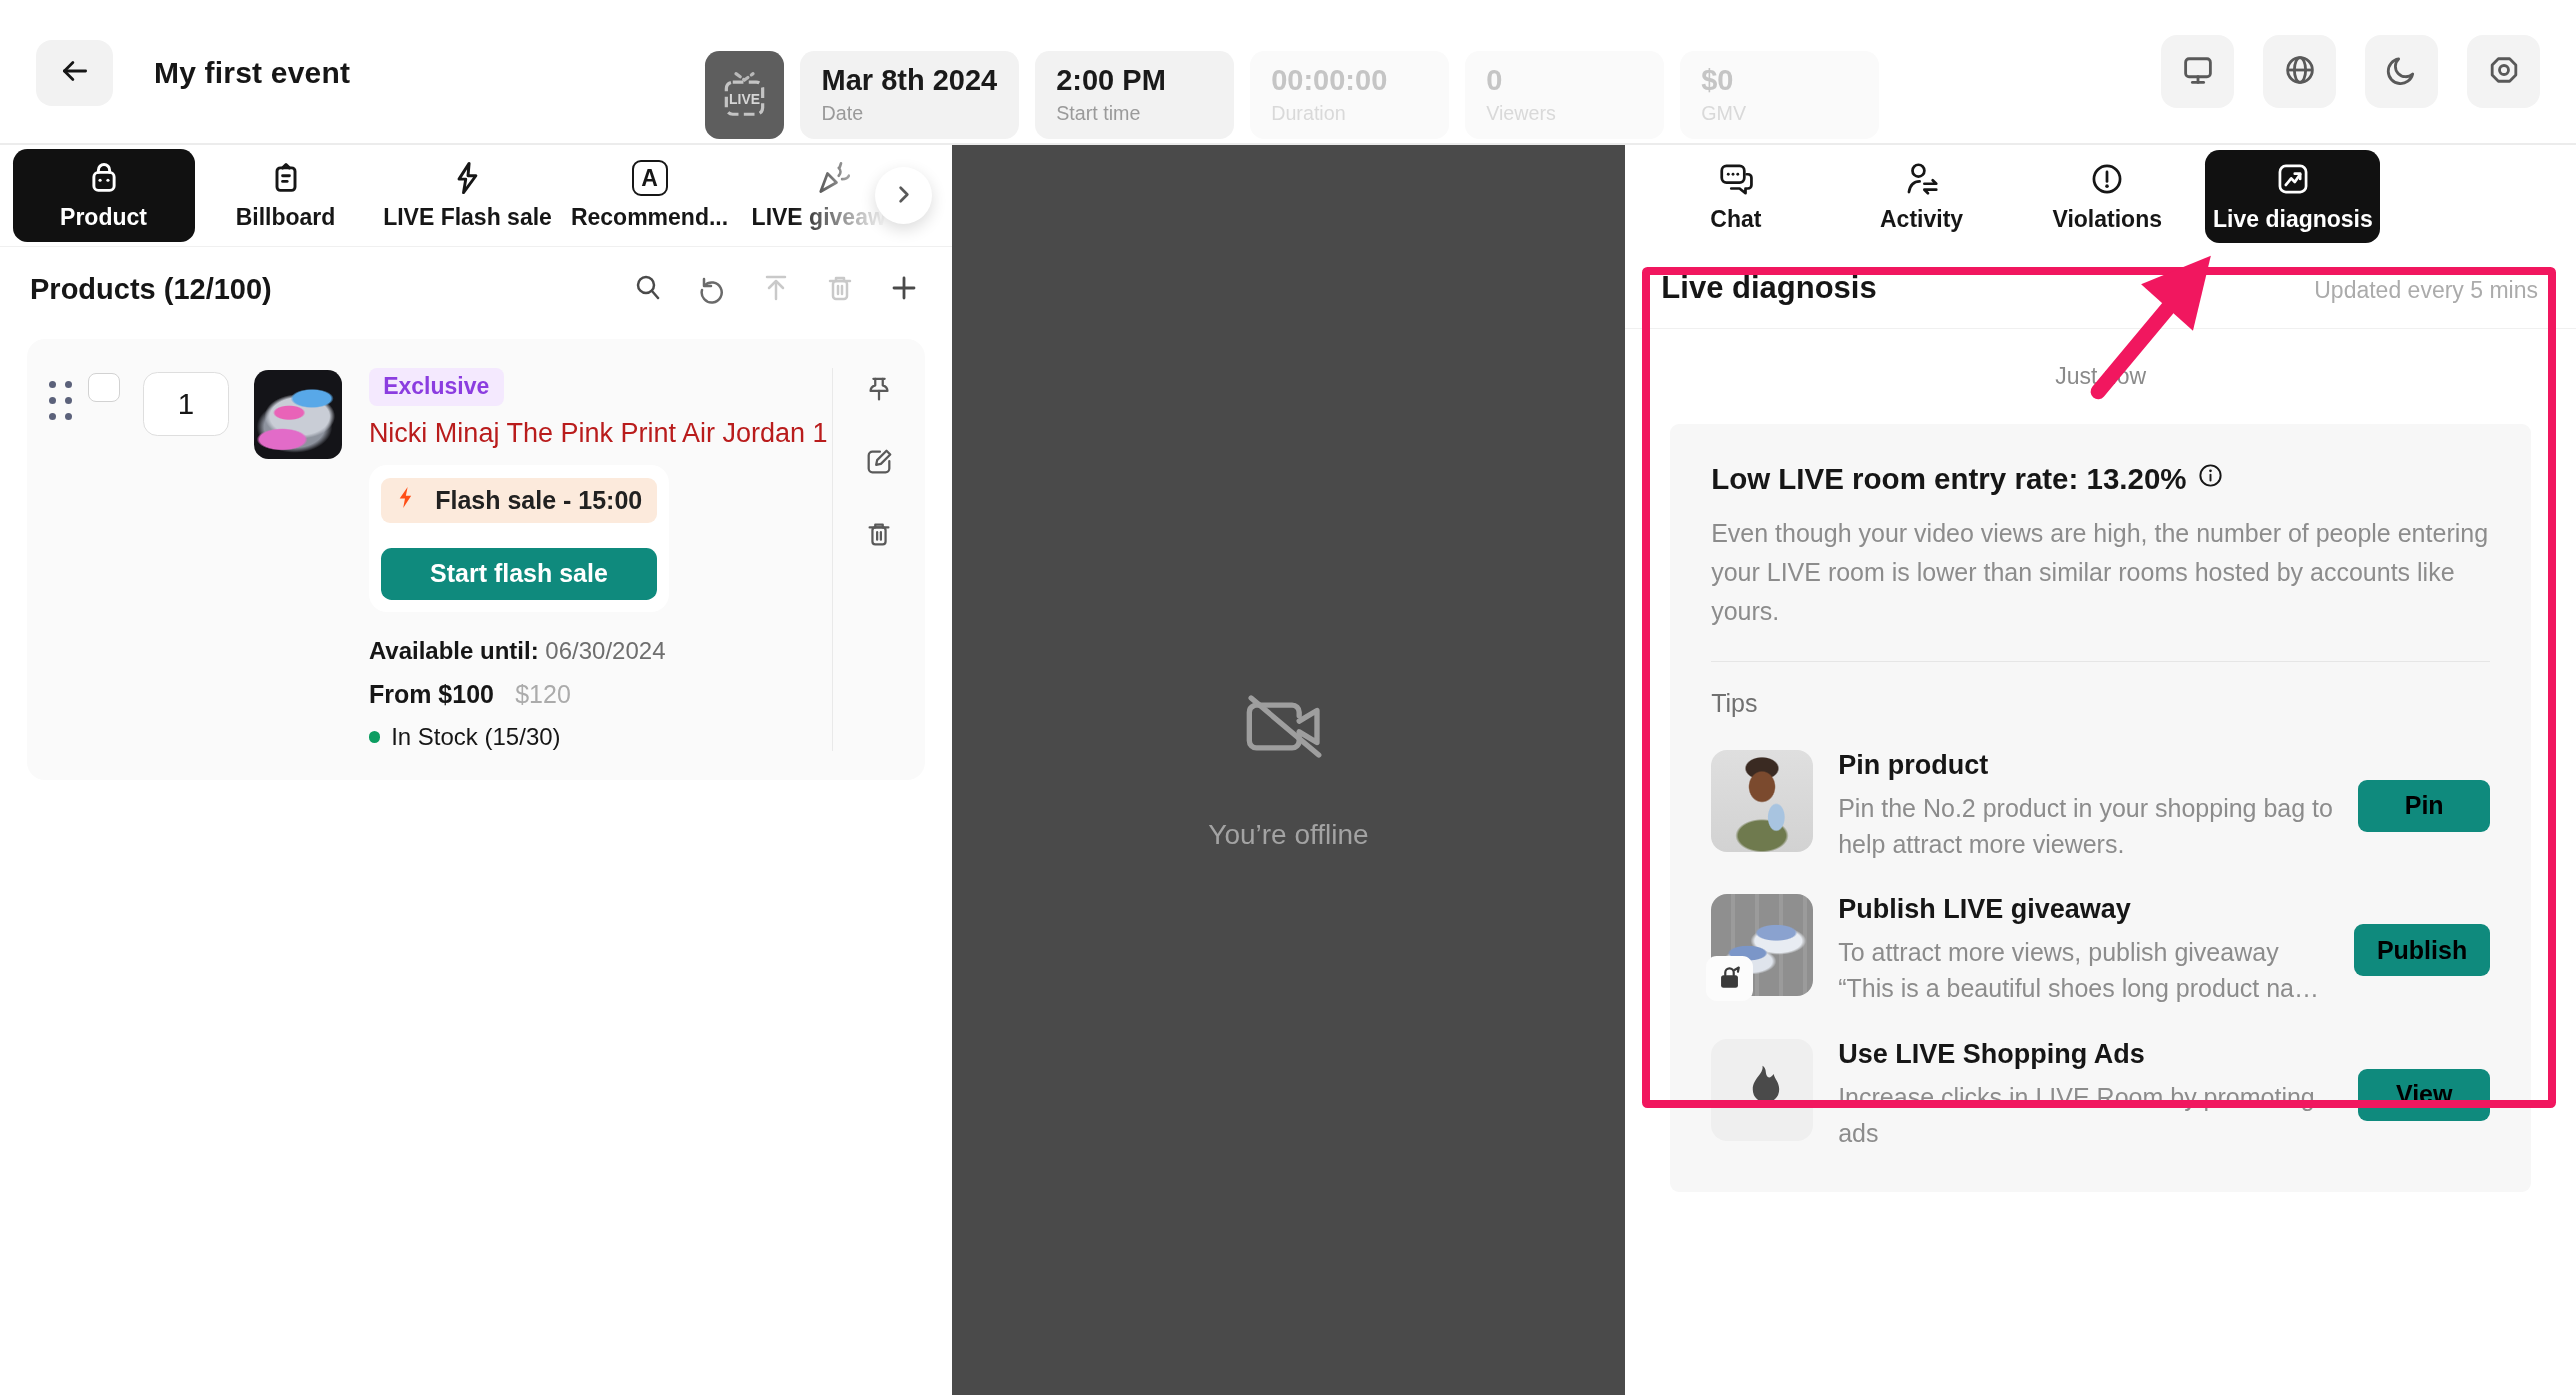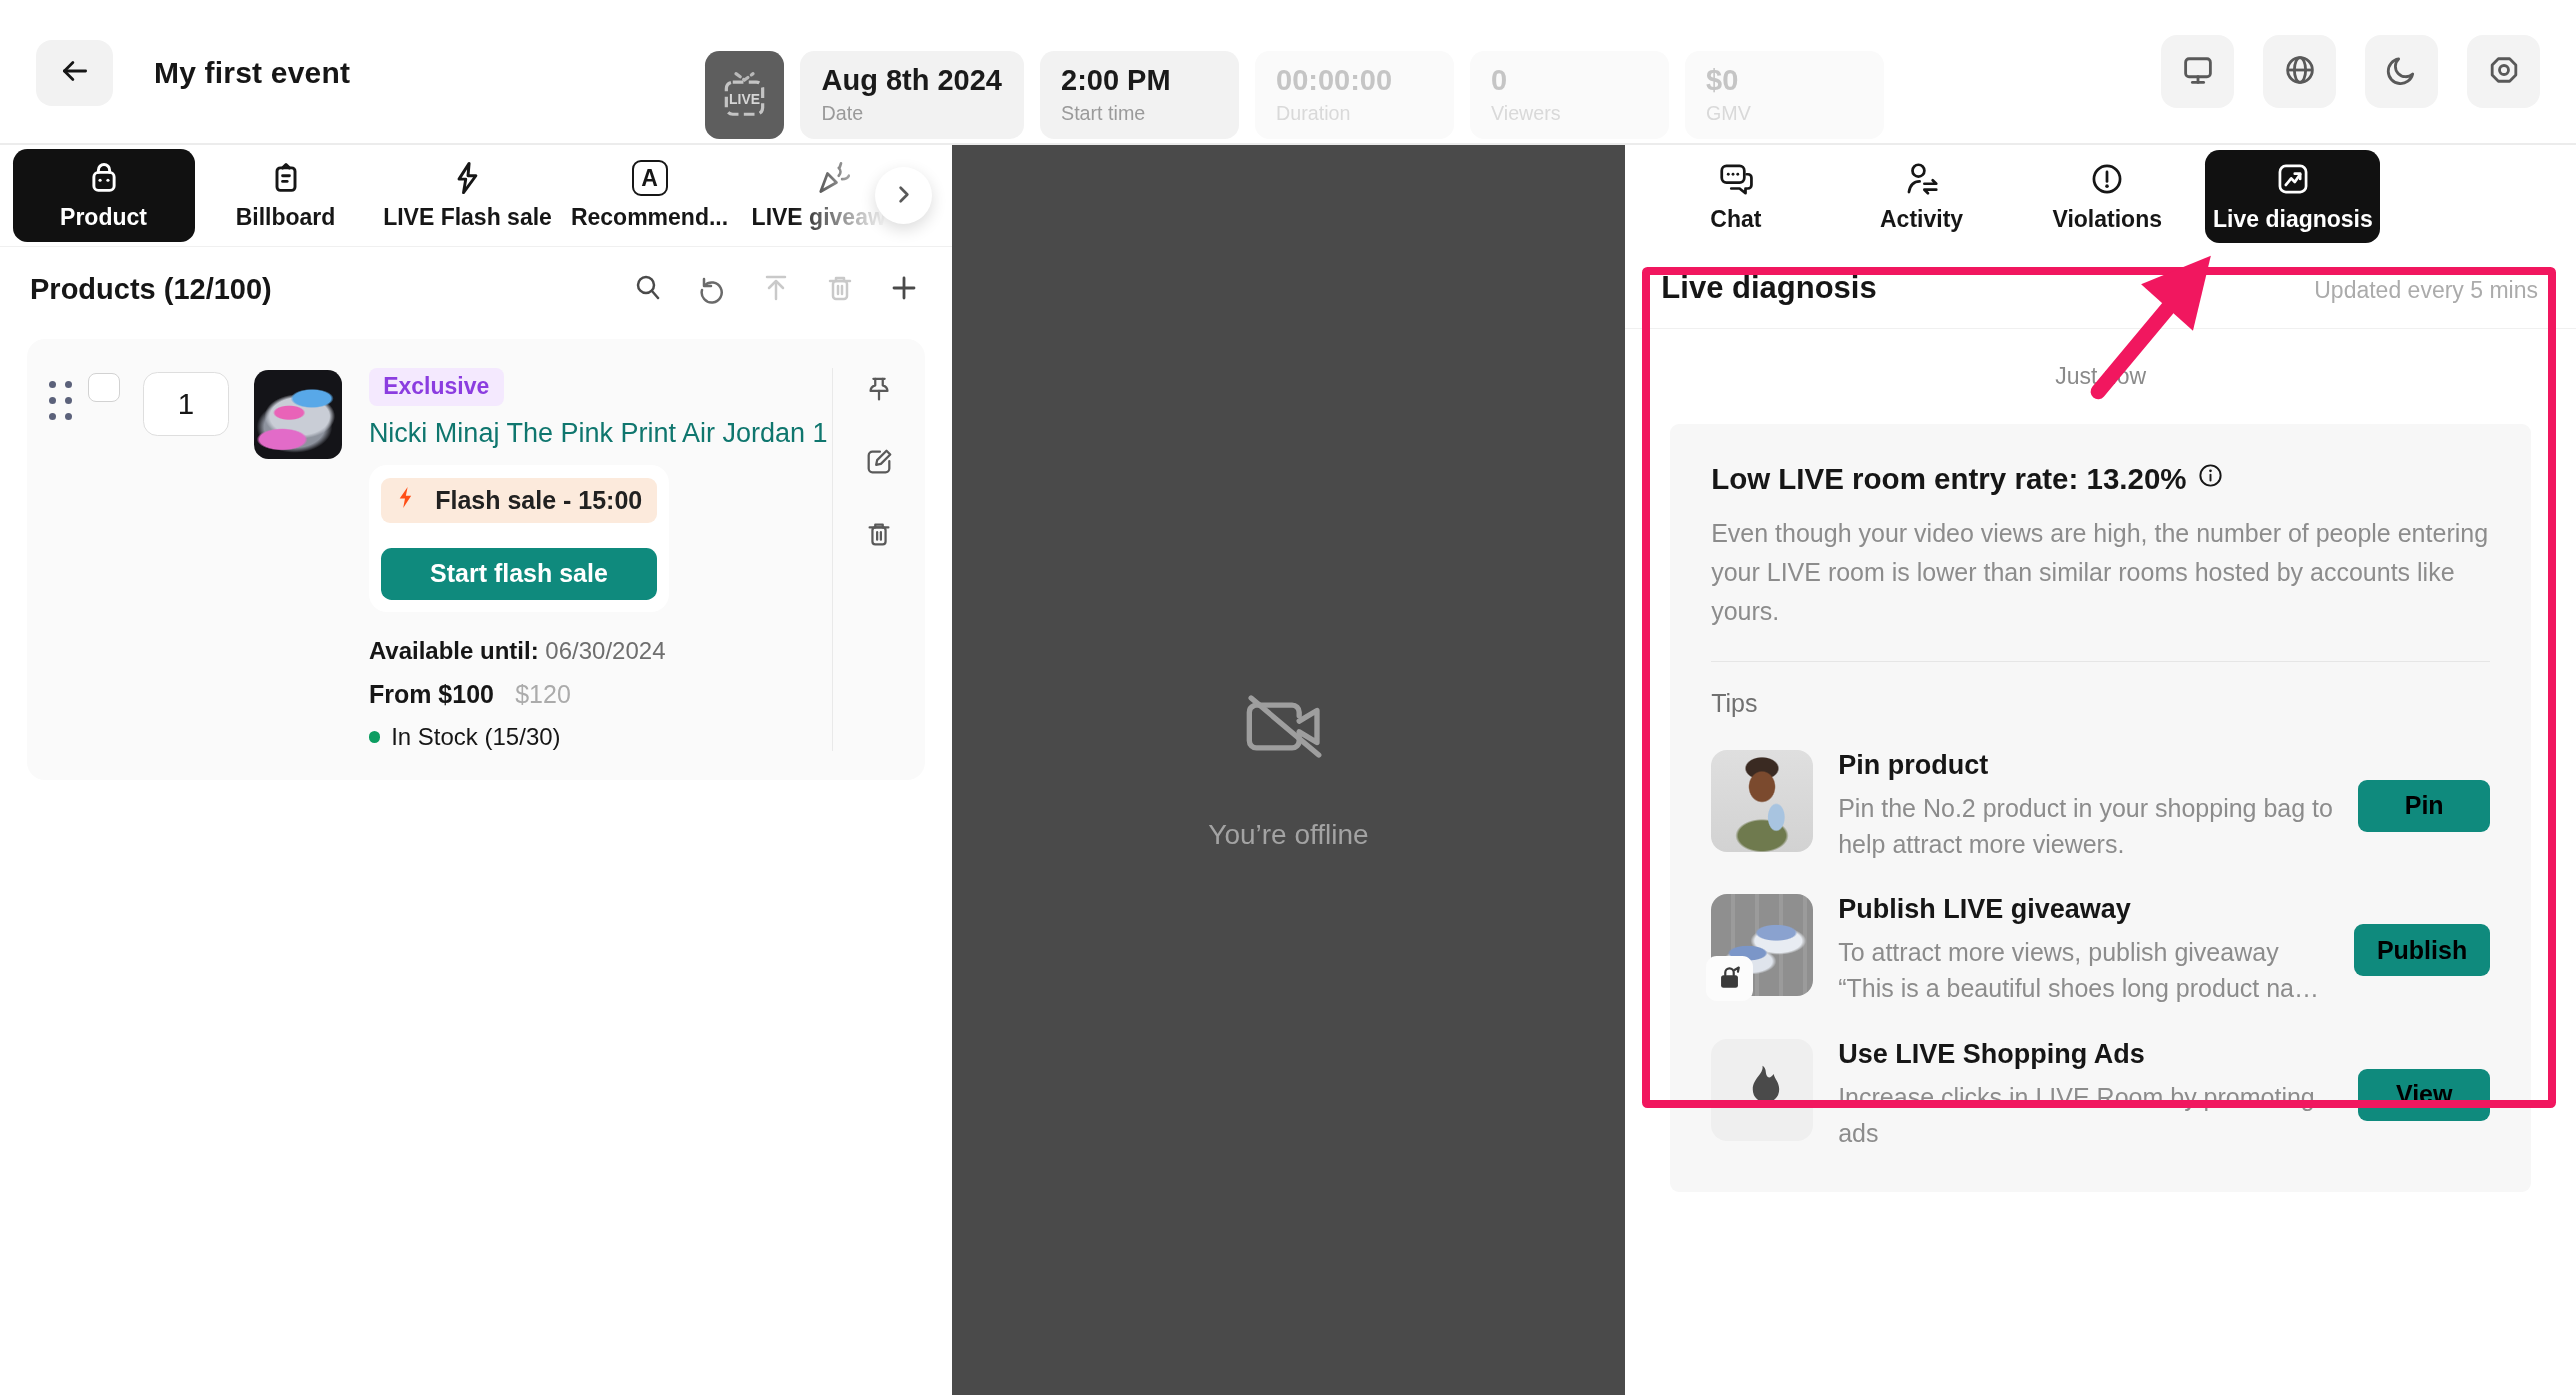--- a/index.html
+++ b/index.html
@@ -69,21 +69,21 @@
     background:
       radial-gradient(41px 18px at 32% 78%, #E26BC8 0 55%, rgba(226,107,200,0) 62%),
       radial-gradient(36px 16px at 66% 32%, #58A8E8 0 52%, rgba(88,168,232,0) 60%),
       radial-gradient(27px 12.5px at 40% 48%, #E963B8 0 52%, rgba(233,99,184,0) 60%),
       radial-gradient(57px 36px at 52% 52%, #C9CDD6 0 52%, rgba(201,205,214,0) 62%),
       radial-gradient(63px 43px at 46% 64%, #8E939E 0 48%, rgba(142,147,158,0) 60%),
       #141418; }
   .pc-info { margin-left:27px; display:flex; flex-direction:column; align-items:flex-start; }
   .badge-exclusive { background:#F4E9FE; color:#8B3DE0; font-size:23px; font-weight:600;
                      padding:5.4px 14.3px; border-radius:8px; }
-  .pc-name { margin-top:12.5px; font-size:27px; color:#0f766e; }
+  .pc-name { margin-top:12.5px; font-size:27px; color:#b91c1c; }
   .flash-wrap { margin-top:16px; background:#fff; border-radius:18px; padding:12.5px; display:flex; flex-direction:column; }
   .flash-badge { background:#FCEADC; border-radius:9px; padding:8px 14.3px; display:flex; align-items:center; gap:18px;
                  font-size:25px; font-weight:600; color:#212121; }
   .start-flash-btn { margin-top:25px; background:#0F8A7D; color:#fff; border:none; border-radius:10.7px;
                      font-size:25px; font-weight:700; padding:11.6px 0; width:100%; cursor:pointer;
                      font-family:inherit; }
   .pc-avail { margin-top:25px; font-size:24px; }
   .pc-avail .lbl { font-weight:700; }
   .pc-avail .val { color:#6E6E6E; }
   .pc-price { margin-top:14.3px; font-size:25px; }
@@ -159,21 +159,21 @@
 
     <div class="stats">
       <div class="live-badge">
         <svg width="47" height="54" viewBox="0 0 44 50" fill="none">
           <path d="M14 5l8 6 8-6" stroke="#B9B9B9" stroke-width="3" stroke-linecap="round" stroke-dasharray="5 4"></path>
           <rect x="5" y="13" width="34" height="30" rx="6" stroke="#C4C4C4" stroke-width="3" stroke-dasharray="10 5"></rect>
           <text x="22" y="33" text-anchor="middle" font-size="13" font-weight="bold" fill="#D6D6D6" font-family="Liberation Sans, sans-serif">LIVE</text>
         </svg>
       </div>
       <div class="stat-box w-date">
-        <span class="stat-value">Aug 8th 2024</span>
+        <span class="stat-value">Mar 8th 2024</span>
         <span class="stat-label">Date</span>
       </div>
       <div class="stat-box w-start">
         <span class="stat-value">2:00 PM</span>
         <span class="stat-label">Start time</span>
       </div>
       <div class="stat-box muted w-dur">
         <span class="stat-value">00:00:00</span>
         <span class="stat-label">Duration</span>
       </div>

